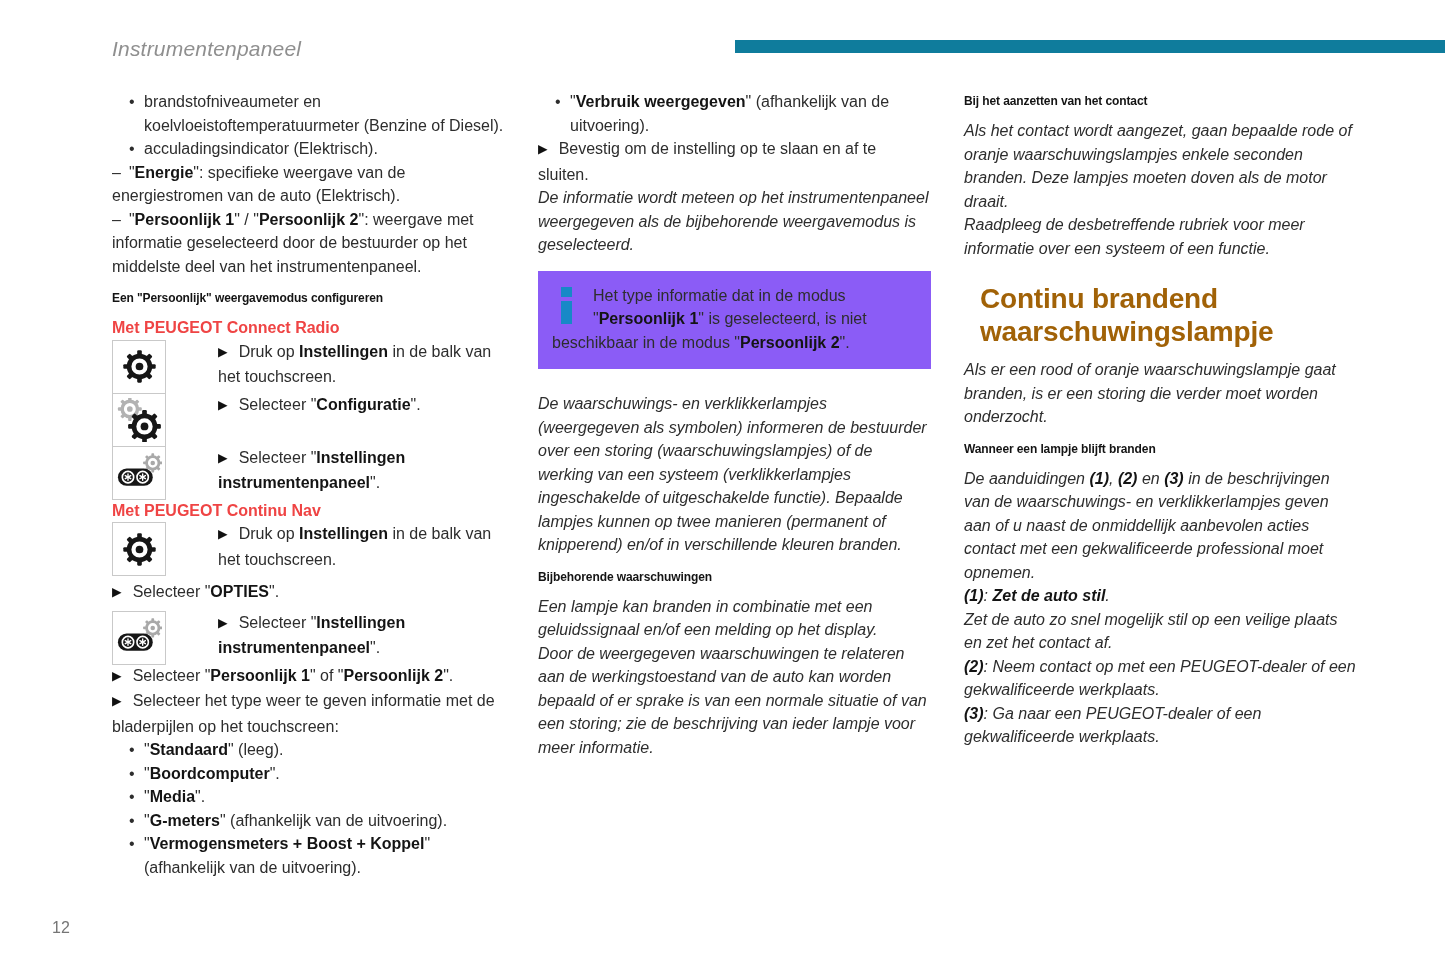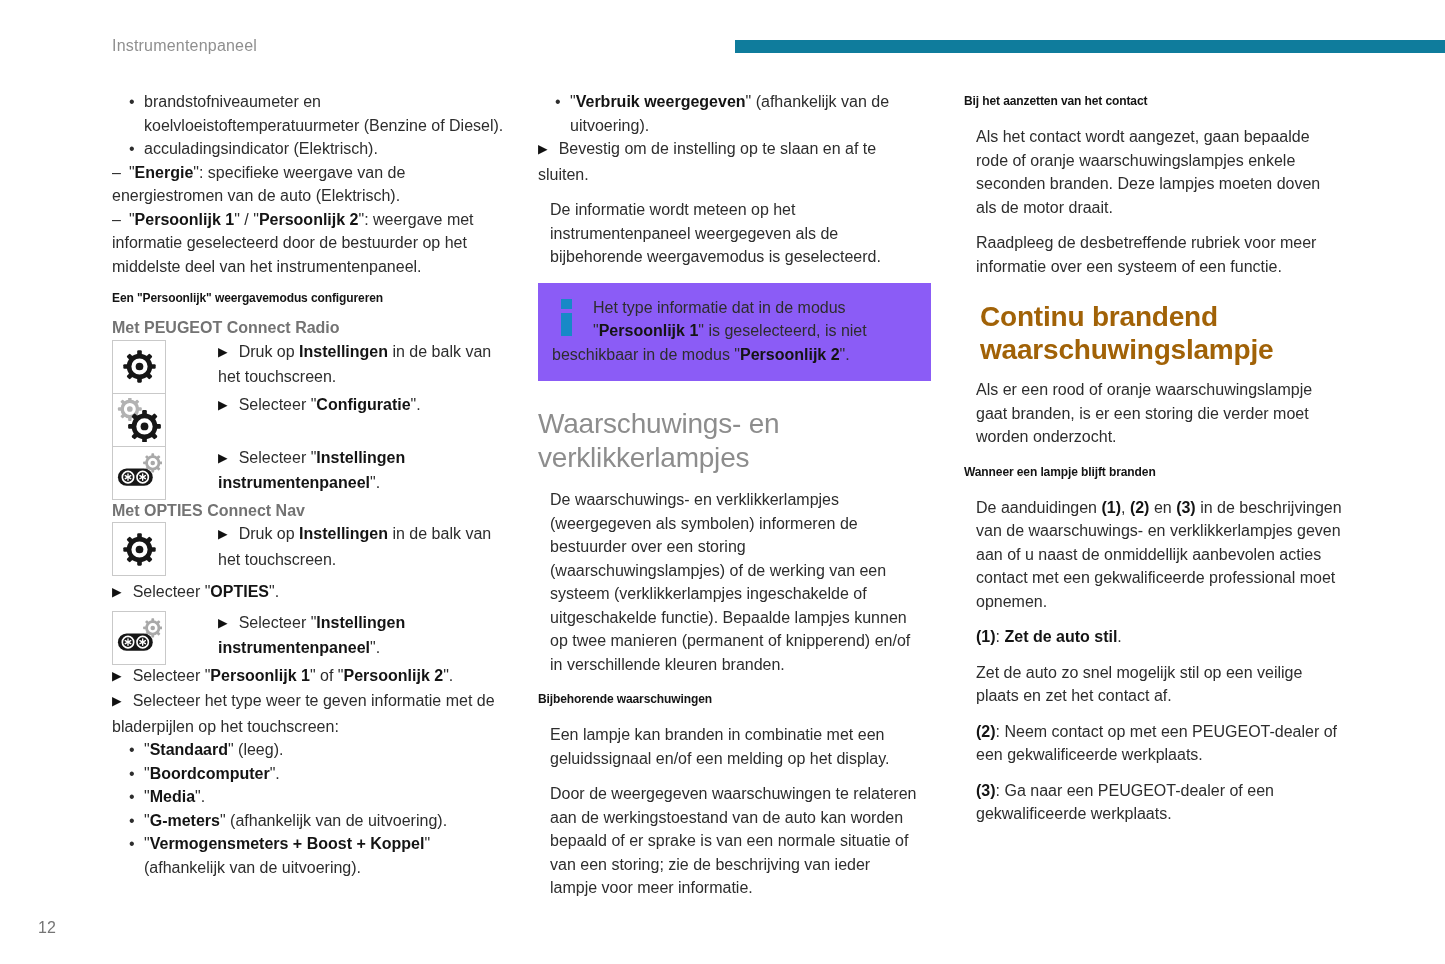--- a/index.html
+++ b/index.html
@@ -4,44 +4,44 @@
 <style>
   html,body{margin:0;padding:0;}
   body{
     width:1445px;height:964px;position:relative;overflow:hidden;
     background:#ffffff;color:#2d2d2d;
     font-family:"Liberation Sans", sans-serif;
     -webkit-font-smoothing:antialiased;
   }
   .header-title{
     position:absolute;left:112px;top:37px;
-    font-size:16px;color:#8f8f8f;letter-spacing:.2px;
+    font-size:21px;color:#8f8f8f;letter-spacing:.2px;font-style:italic;
   }
   .header-bar{
     position:absolute;left:735px;right:0;top:40px;height:13px;
   }
   .content{
     position:absolute;left:112px;right:88px;top:90px;
     display:flex;gap:33px;
   }
   .col{flex:1 1 0;min-width:0;font-size:16px;line-height:23.5px;}
   .col b{font-weight:700;color:#141414;}
 
   
-  .para{margin:12px;}
+  .para{margin:0;font-style:italic;}
   .li-bullet{position:relative;padding-left:32px;}
   .li-bullet .mk{position:absolute;left:17px;top:0;color:#2d2d2d;}
   .li-dash .mk-d{margin-right:8px;}
   .li-arrow .arrow-glyph,
   .icon-text .arrow-glyph{
     display:inline-block;font-size:12.5px;margin-right:11px;
     transform:translateY(-1.5px);color:#111;
   }
   .h3{font-size:12px;font-weight:700;color:#141414;margin:9px 0 6px;line-height:23px;letter-spacing:-.1px;}
-  .h4{font-weight:700;color:#737373;}
+  .h4{font-weight:700;color:#ef4444;}
   .big-gray{font-size:28px;line-height:34px;font-weight:400;color:#8d8d8d;margin:26px 0 13px;letter-spacing:-.2px;}
   .big-black{font-size:28px;line-height:33px;font-weight:700;color:#a16207;margin:22px 16px 10px;letter-spacing:-.2px;}
 
   .icon-row{display:flex;align-items:flex-start;gap:40px;}
   .icon-box{
     width:54px;height:54px;box-sizing:border-box;flex:none;
     border:1px solid #c9c9c9;background:#fff;
     display:flex;align-items:center;justify-content:center;
     margin-bottom:-1px;
   }
@@ -50,21 +50,21 @@
 
   .infobox{
     background:#8b5cf6;padding:13px 16px 15px 14px;margin:14px 0 23px;
   }
   .infobox::after{content:"";display:block;clear:both;}
   .info-i{float:left;width:11px;margin:3px 21px 2px 9px;}
   .info-i .dot{width:11px;height:10px;margin-bottom:4px;}
   .info-i .bar{width:11px;height:23px;}
 
   .page-num{
-    position:absolute;left:38px;top:919px;
+    position:absolute;left:52px;top:919px;
     font-size:16px;color:#757575;
   }
 </style>
 </head>
 <body>
 
 <div class="header-title">Instrumentenpaneel</div>
 <div class="header-bar" style="background: rgb(15, 124, 156);"></div>
 
 <div class="content">
@@ -150,21 +150,21 @@
             </g>
             <g transform="translate(28 28.5)" stroke="#fff" stroke-width="1.5" stroke-linecap="round">
     <path d="M0,-3.4 L0,3.4"></path>
               <path d="M-3,-1.7 L3,1.7"></path>
               <path d="M-3,1.7 L3,-1.7"></path>
             </g>
           </svg>
         </span>
         <div class="icon-text"><span class="arrow-glyph">▶</span><span>Selecteer "</span><b>Instellingen instrumentenpaneel</b><span>".</span></div>
       </div>
-      <div class="h4"><span>Met OPTIES Connect Nav</span></div>
+      <div class="h4"><span>Met PEUGEOT Continu Nav</span></div>
       <div class="icon-row">
         <span class="icon-box">
           <svg width="37" height="37" viewBox="0 0 48 48">
             <g transform="translate(24 24) scale(1)">
               <rect x="-3" y="-21" width="6" height="9" rx="1.5" transform="rotate(0)" fill="#161616"></rect>
               <rect x="-3" y="-21" width="6" height="9" rx="1.5" transform="rotate(45)" fill="#161616"></rect>
               <rect x="-3" y="-21" width="6" height="9" rx="1.5" transform="rotate(90)" fill="#161616"></rect>
               <rect x="-3" y="-21" width="6" height="9" rx="1.5" transform="rotate(135)" fill="#161616"></rect>
               <rect x="-3" y="-21" width="6" height="9" rx="1.5" transform="rotate(180)" fill="#161616"></rect>
               <rect x="-3" y="-21" width="6" height="9" rx="1.5" transform="rotate(225)" fill="#161616"></rect>
@@ -219,21 +219,20 @@
       <div class="li-bullet"><span class="mk">•</span><span>"</span><b>Vermogensmeters + Boost + Koppel</b><span>" (afhankelijk van de uitvoering).</span></div>
     </div>
   <div class="col">
       <div class="li-bullet"><span class="mk">•</span><span>"</span><b>Verbruik weergegeven</b><span>" (afhankelijk van de uitvoering).</span></div>
       <div class="li-arrow"><span class="arrow-glyph">▶</span><span>Bevestig om de instelling op te slaan en af te sluiten.</span></div>
       <p class="para"><span>De informatie wordt meteen op het instrumentenpaneel weergegeven als de bijbehorende weergavemodus is geselecteerd.</span></p>
       <div class="infobox"><span class="info-i">
           <span class="dot" style="display: block; background: rgb(23, 137, 199);"></span>
           <span class="bar" style="display: block; background: rgb(23, 137, 199);"></span>
         </span><span>Het type informatie dat in de modus "</span><b>Persoonlijk 1</b><span>" is geselecteerd, is niet beschikbaar in de modus "</span><b>Persoonlijk 2</b><span>".</span></div>
-      <div class="big-gray"><span>Waarschuwings- en verklikkerlampjes</span></div>
       <p class="para"><span>De waarschuwings- en verklikkerlampjes (weergegeven als symbolen) informeren de bestuurder over een storing (waarschuwingslampjes) of de werking van een systeem (verklikkerlampjes ingeschakelde of uitgeschakelde functie). Bepaalde lampjes kunnen op twee manieren (permanent of knipperend) en/of in verschillende kleuren branden.</span></p>
       <div class="h3"><span>Bijbehorende waarschuwingen</span></div>
       <p class="para"><span>Een lampje kan branden in combinatie met een geluidssignaal en/of een melding op het display.</span></p>
       <p class="para"><span>Door de weergegeven waarschuwingen te relateren aan de werkingstoestand van de auto kan worden bepaald of er sprake is van een normale situatie of van een storing; zie de beschrijving van ieder lampje voor meer informatie.</span></p>
     </div>
   <div class="col">
       <div class="h3" style="margin-top: 0px;"><span>Bij het aanzetten van het contact</span></div>
       <p class="para"><span>Als het contact wordt aangezet, gaan bepaalde rode of oranje waarschuwingslampjes enkele seconden branden. Deze lampjes moeten doven als de motor draait.</span></p>
       <p class="para"><span>Raadpleeg de desbetreffende rubriek voor meer informatie over een systeem of een functie.</span></p>
       <div class="big-black"><span>Continu brandend waarschuwingslampje</span></div>

